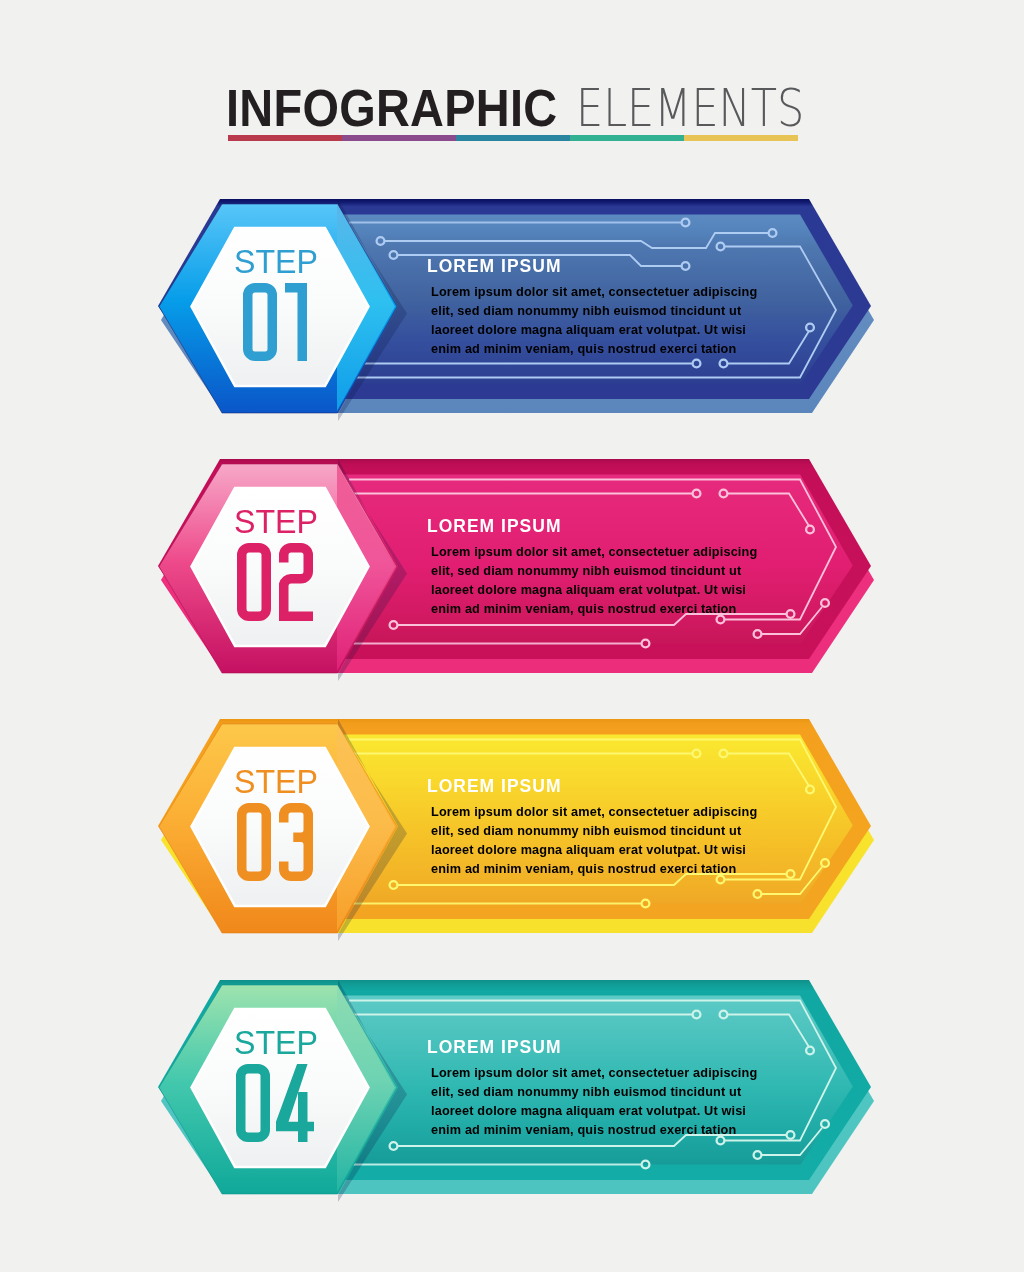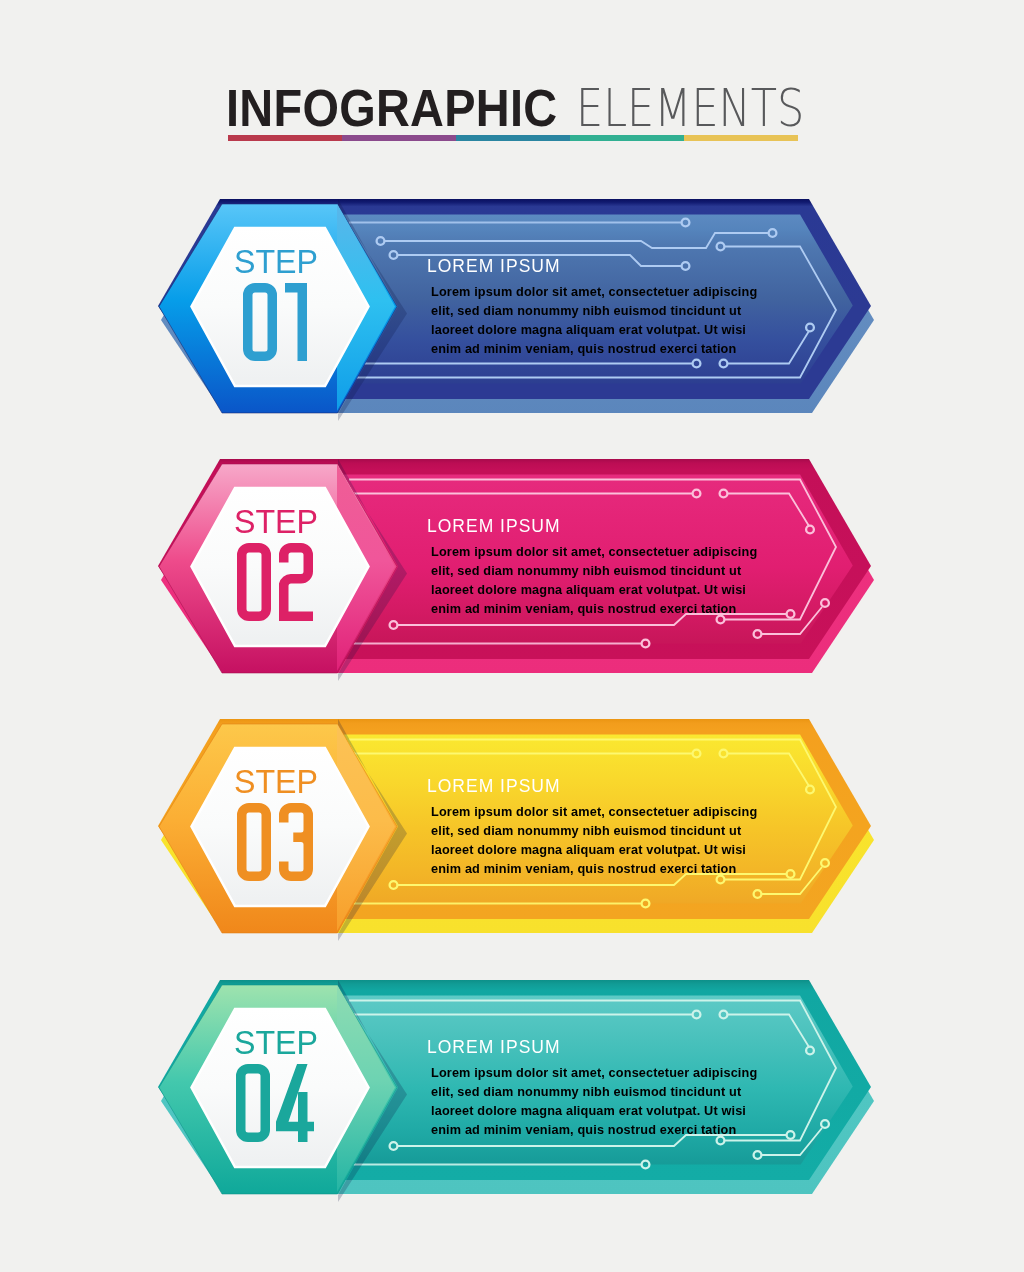--- a/index.html
+++ b/index.html
@@ -5,21 +5,21 @@
 <style>
   html,body{margin:0;padding:0;}
   body{width:1024px;height:1272px;background:#f1f1ef;font-family:"Liberation Sans",sans-serif;overflow:hidden;}
   #root{position:relative;width:1024px;height:1272px;border-radius:16px;}
   .t-bold{position:absolute;left:226px;top:83px;font-size:51px;font-weight:bold;color:#231f20;letter-spacing:0.3px;line-height:51px;display:block;transform:scaleX(0.92);transform-origin:0 0;}
   .t-thin{position:absolute;left:576px;top:83px;font-family:"DejaVu Sans",sans-serif;font-size:51px;font-weight:200;color:#58595b;letter-spacing:0px;line-height:51px;display:block;transform:scaleX(0.843);transform-origin:0 0;}
   .ubar{position:absolute;left:228px;top:135px;width:570px;height:6px;display:flex;}
   .ubar i{display:block;height:100%;width:20%;}
   svg.board{position:absolute;left:0;top:0;width:1024px;height:1272px;}
   .ov{position:absolute;left:0;top:0;width:1024px;height:1272px;}
-  .hd{position:absolute;font-size:17.5px;font-weight:normal;letter-spacing:1.0px;color:#fff;white-space:nowrap;}
+  .hd{position:absolute;font-size:17.5px;font-weight:bold;letter-spacing:1.0px;color:#fff;white-space:nowrap;}
   .bd{position:absolute;font-size:12.7px;font-weight:bold;color:#000000;line-height:19.3px;letter-spacing:0.15px;white-space:nowrap;}
   .stepword{position:absolute;font-size:33px;font-weight:400;letter-spacing:0px;white-space:nowrap;line-height:33px;transform:scaleX(0.975);transform-origin:0 0;}
 
 </style>
 </head>
 <body>
 
 <div id="root">
   <span class="t-bold">INFOGRAPHIC</span>
   <span class="t-thin">ELEMENTS</span>

